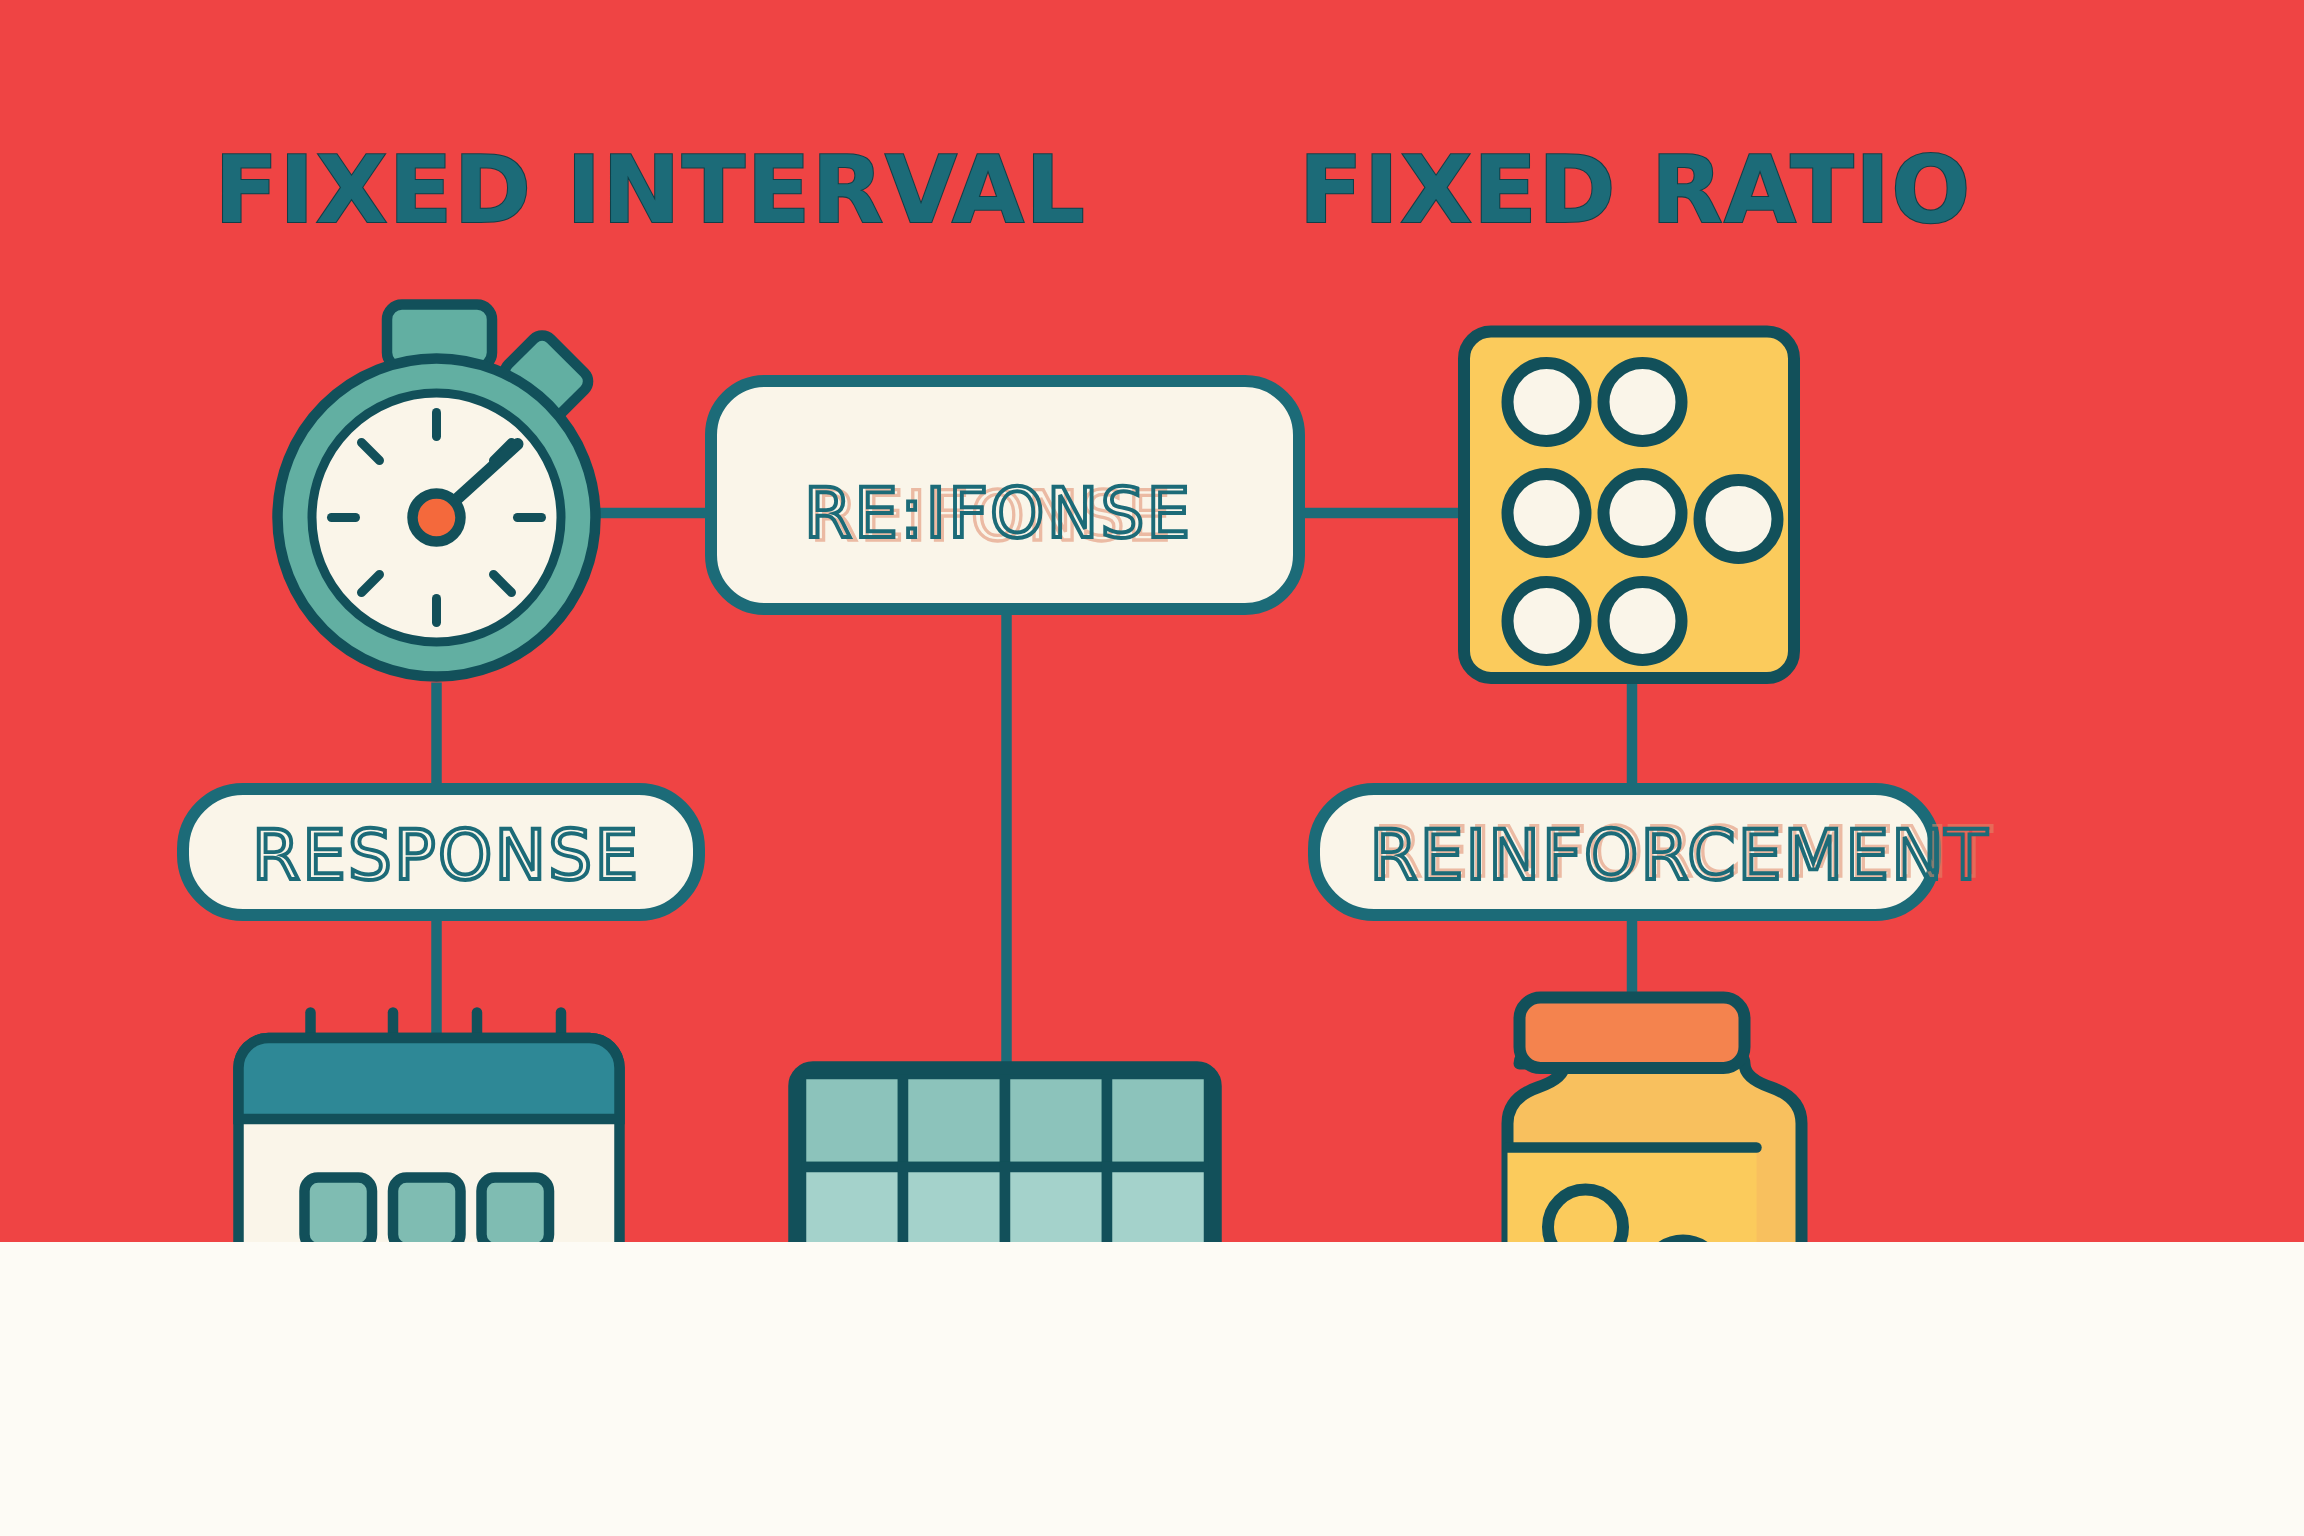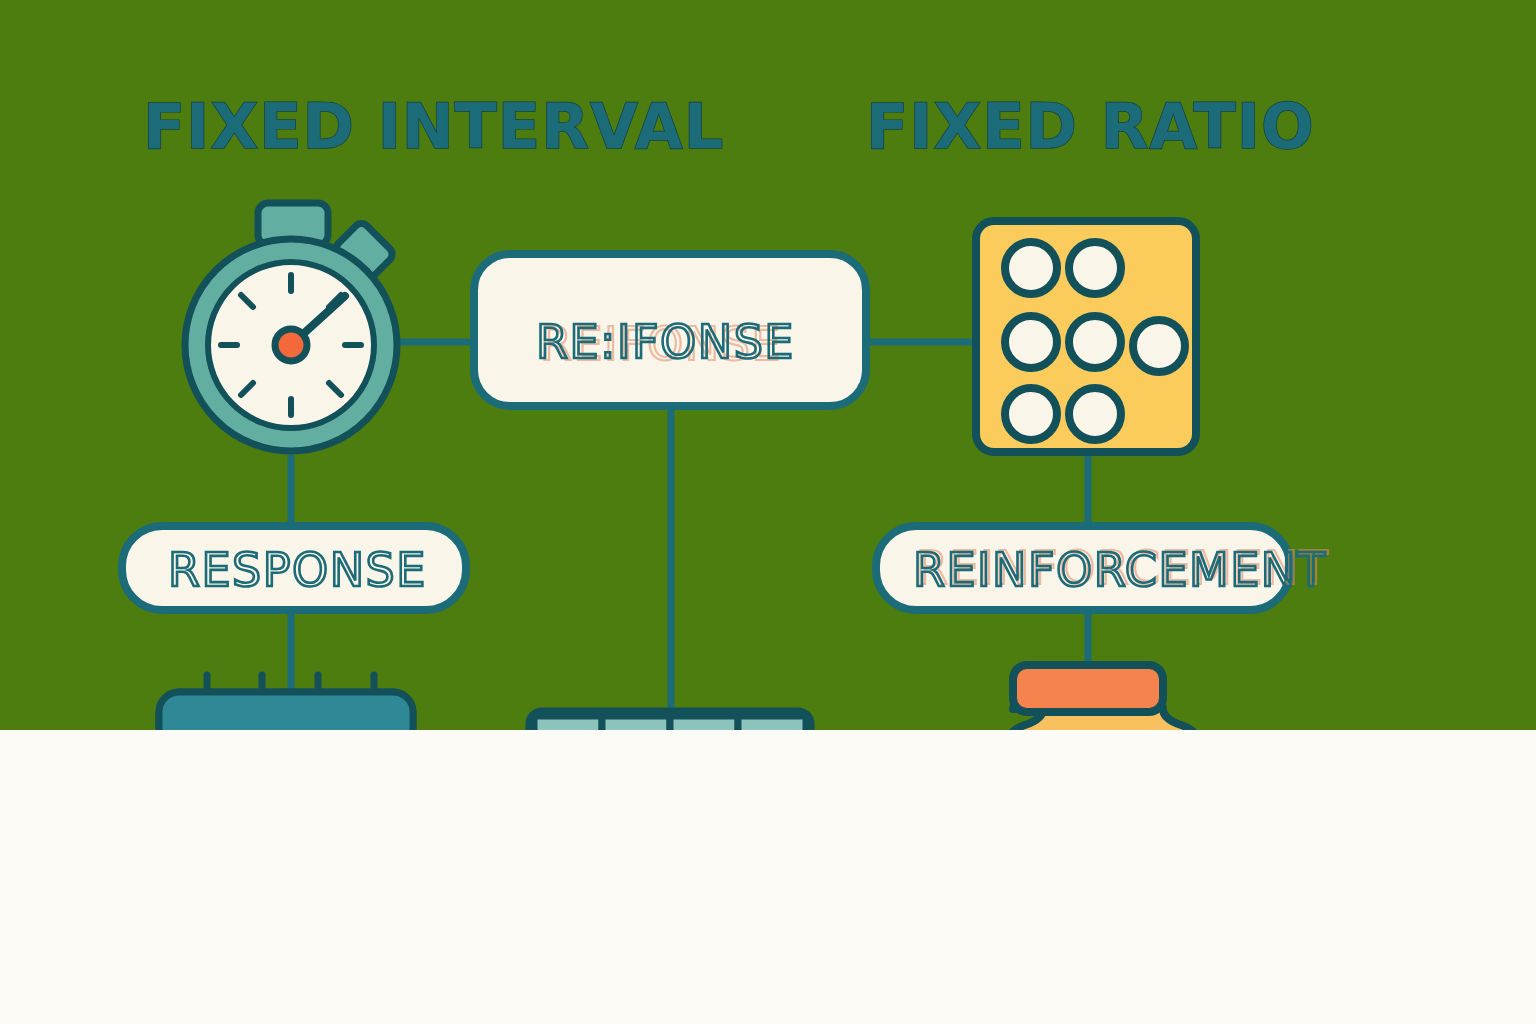--- a/index.html
+++ b/index.html
@@ -6,22 +6,22 @@
     margin: 0;
     padding: 0;
     background: #FDFBF5;
   }
   body {
     font-family: "Liberation Sans", sans-serif;
   }
   #stage {
     position: relative;
     width: 1536px;
-    height: 730px;
-    background: #4d7c0f;
+    height: 828px;
+    background: #ef4444;
     overflow: hidden;
   }
   #stage svg.layer {
     position: absolute;
     left: 0;
     top: 0;
     width: 1536px;
     height: 1024px;
   }
   .title-text {

